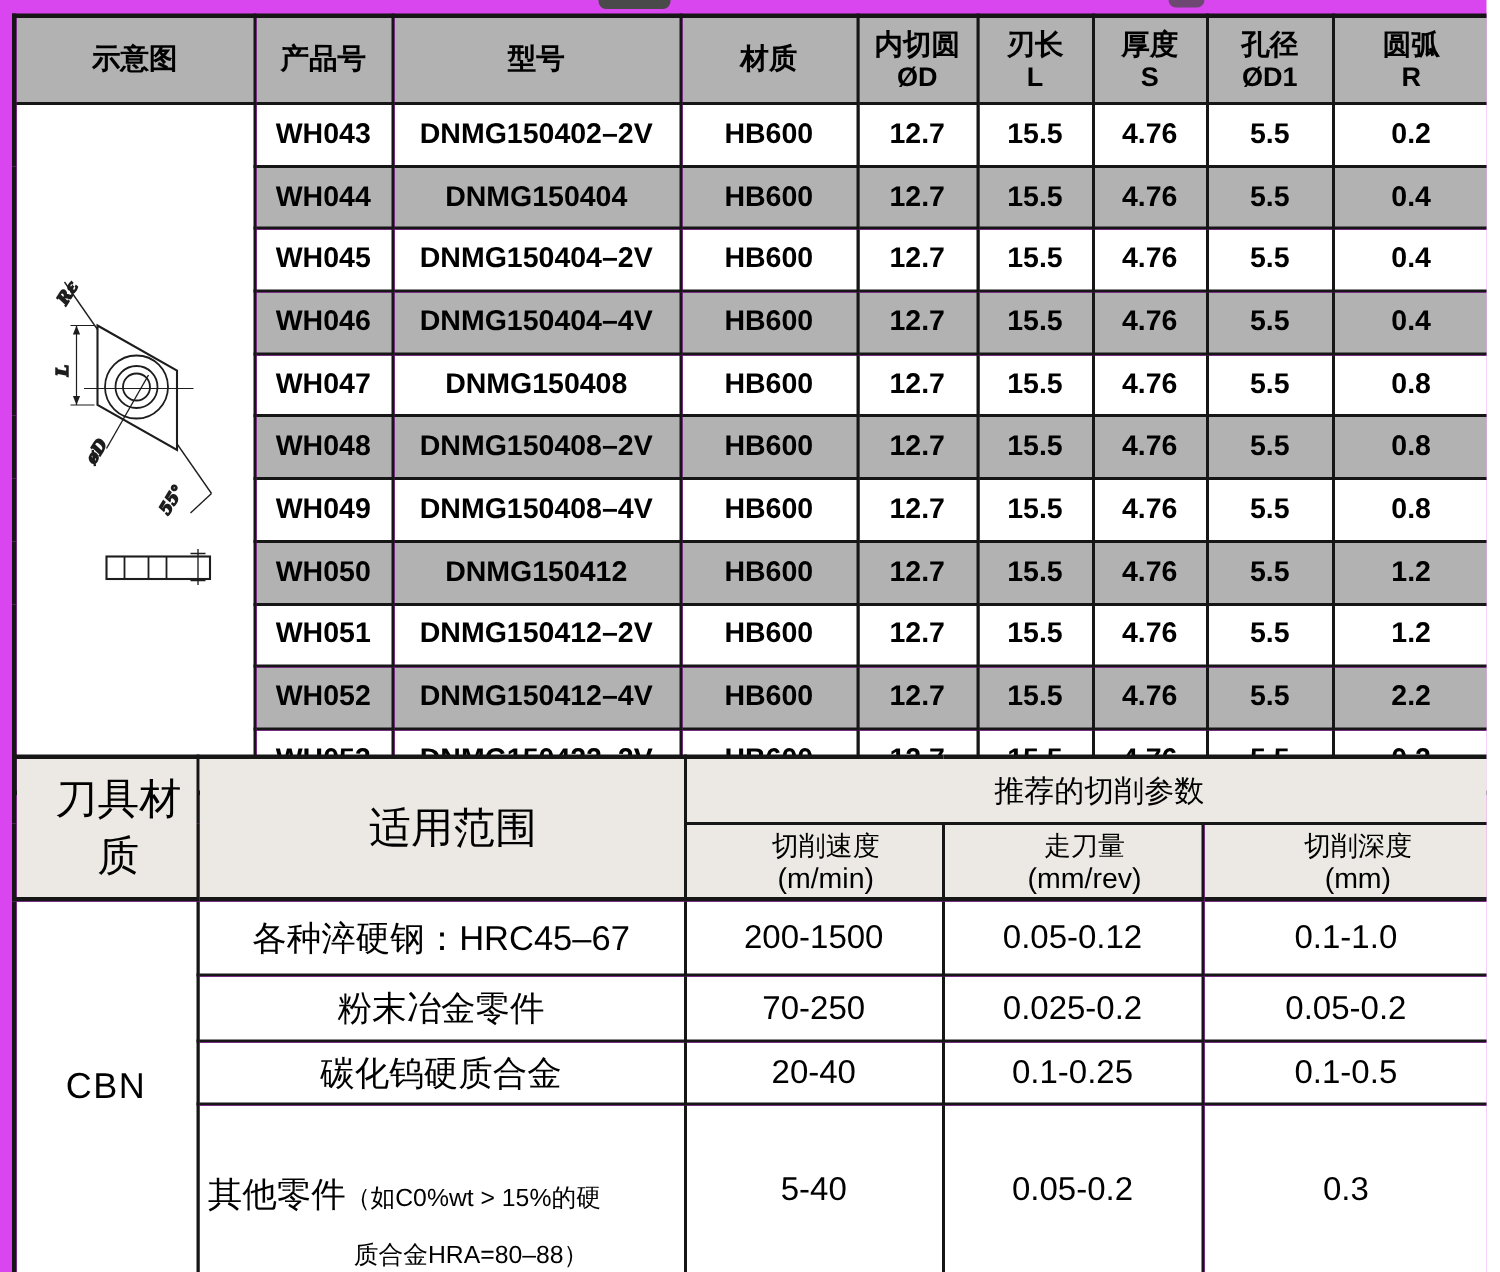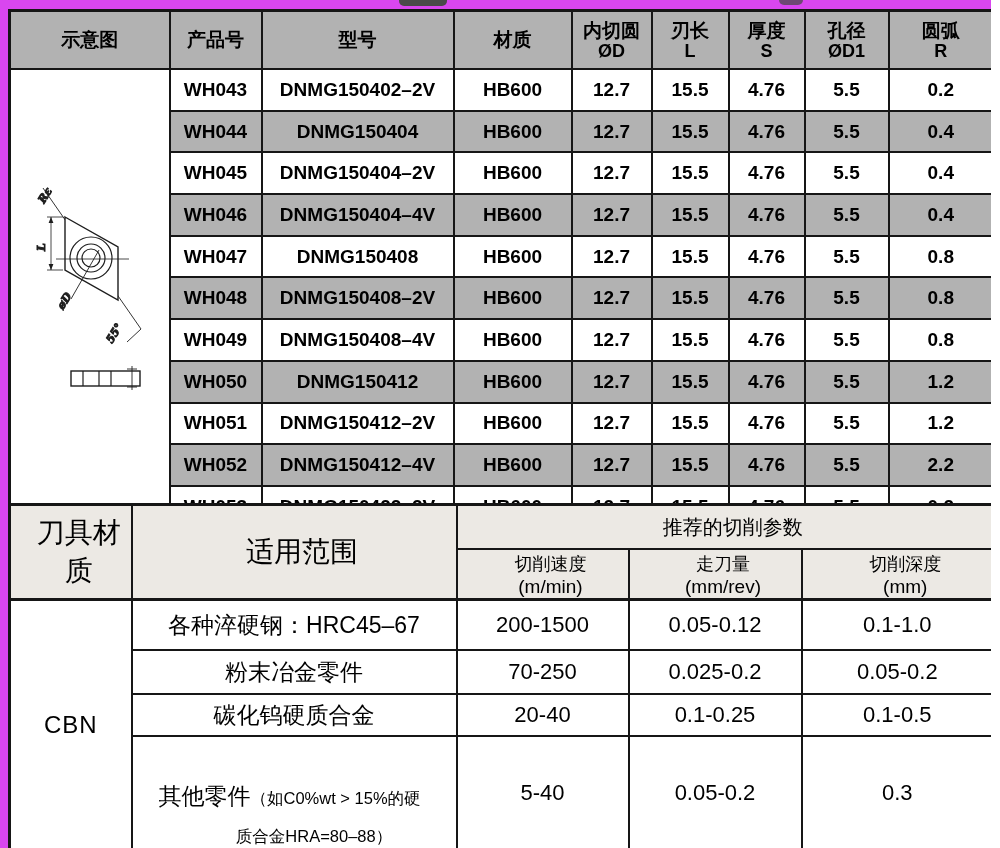--- a/index.html
+++ b/index.html
@@ -35,21 +35,21 @@
   .bottom-table .sub-h .t2{font-size:19px;line-height:21px;}
   .bottom-table tbody td{background:#ffffff;font-size:22px;font-weight:normal;}
   .bottom-table tbody tr:first-child td{border-top:3px solid #161616;margin-left:35px;}
   .bottom-table .cbn-cell{font-size:24px;letter-spacing:1px;}
   .bottom-table .app-cell{font-size:23px;}
   .bottom-table .row-1 td{height:48px;}
   .bottom-table .row-2 td{height:42px;}
   .bottom-table .row-3 td{height:40px;}
   .bottom-table .row-4 td{height:94px;}
   .app-complex{text-align:left;}
-  .app-line1{padding-left:26px;white-space:nowrap;margin-top:44px;}
+  .app-line1{padding-left:6px;white-space:nowrap;margin-top:44px;}
   .app-main{font-size:23px;}
   .app-note{font-size:16.5px;}
   .app-line2{text-align:center;padding-left:40px;margin-top:14px;}
 
   
   .schematic-svg{display:block;margin:0 auto;}
   .schematic-svg text{font-family:"DejaVu Serif", serif;font-style:italic;font-size:11px;fill:#1d1d1d;}
 </style>
 </head>
 <body>

